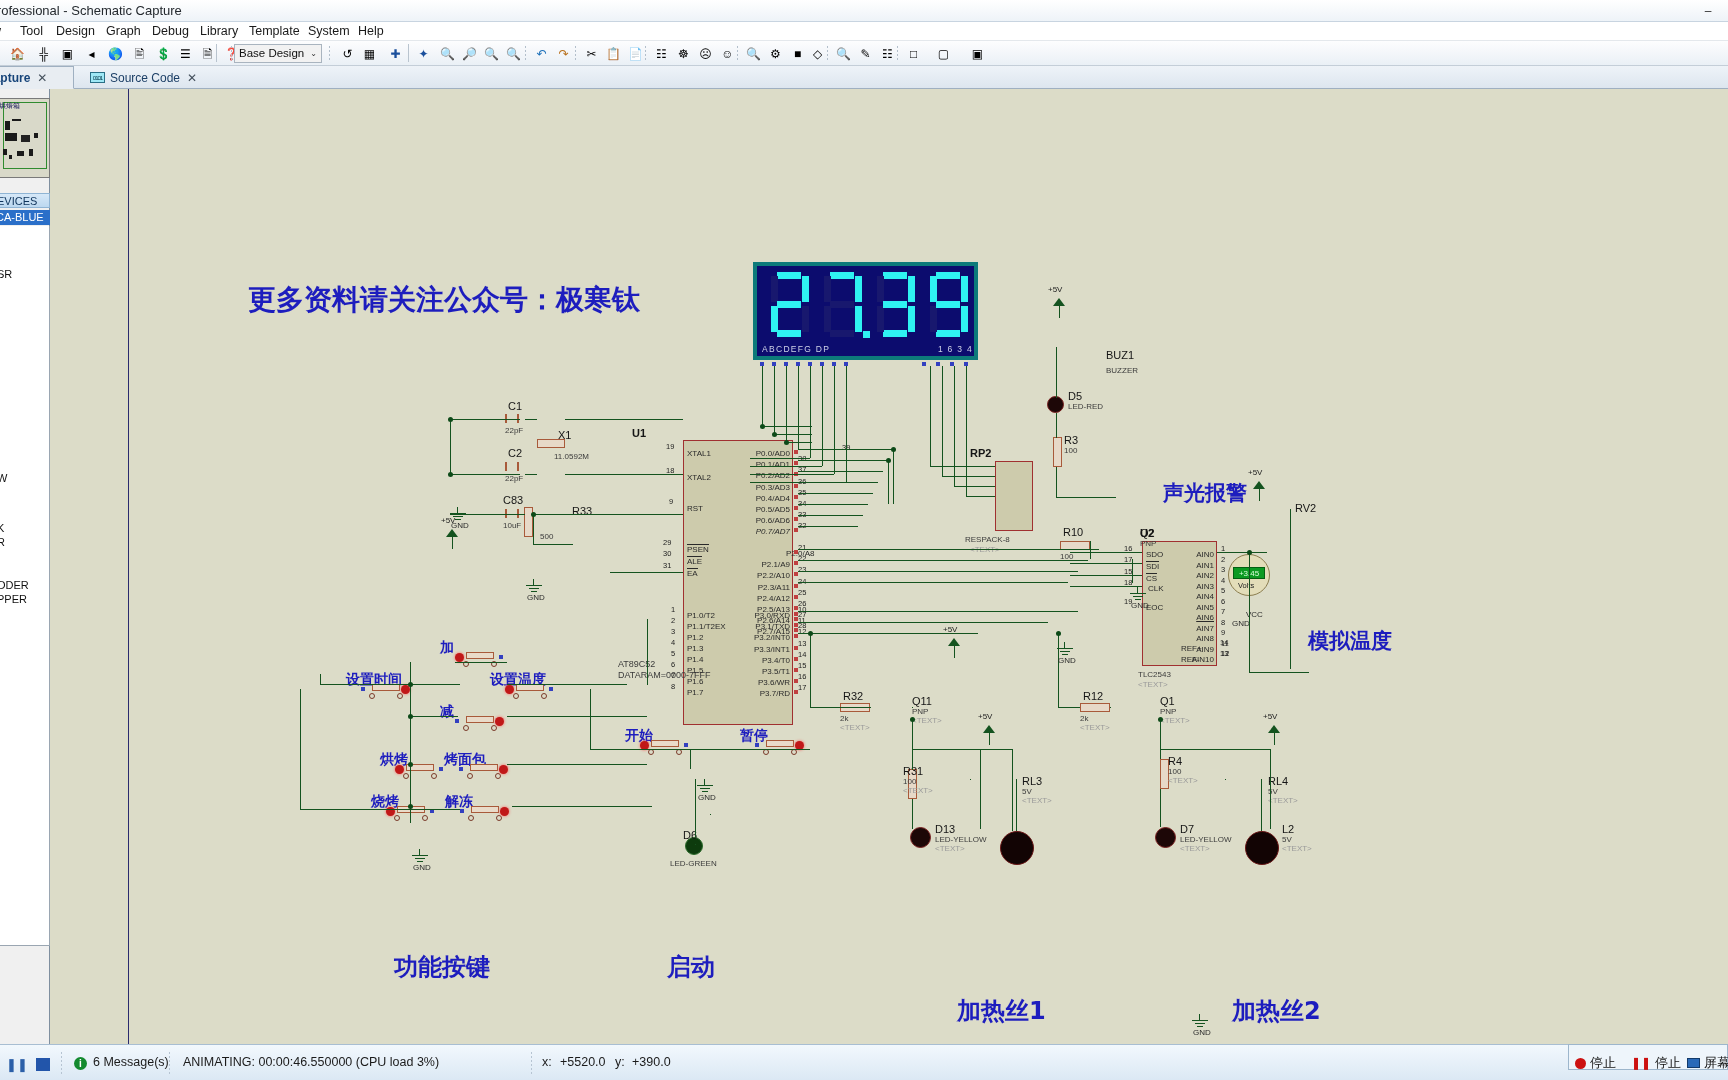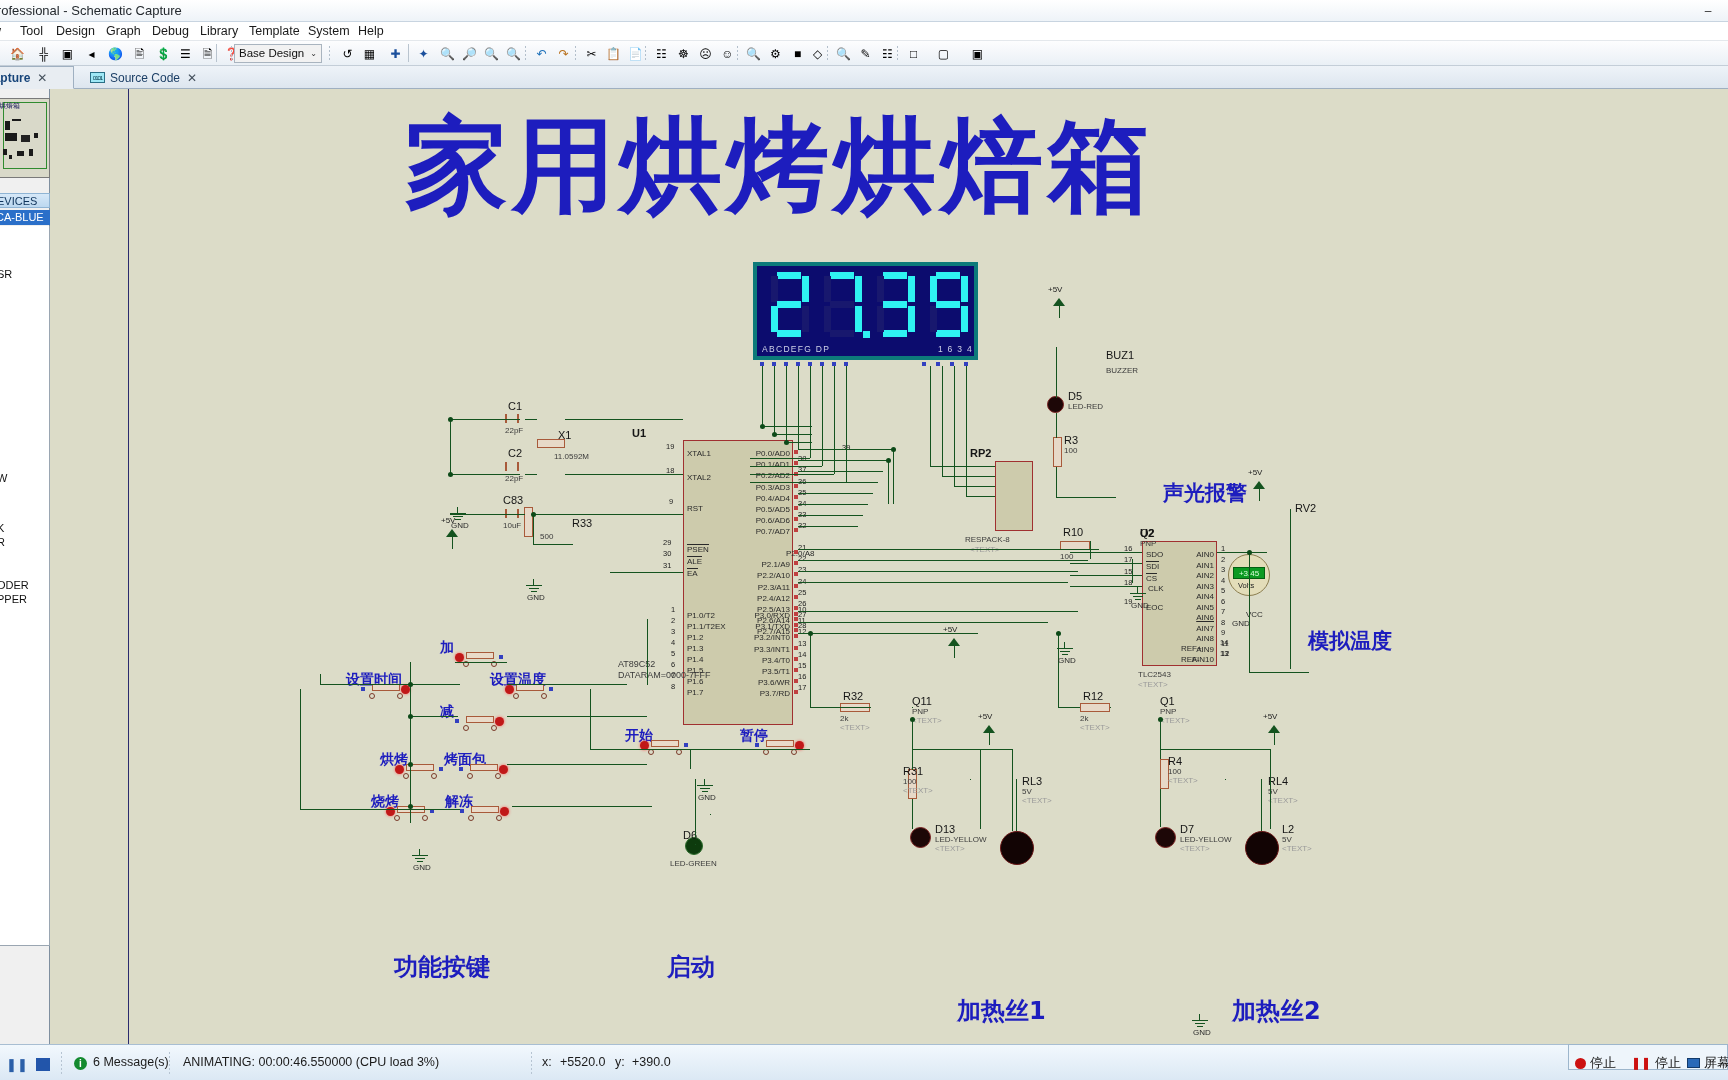--- a/index.html
+++ b/index.html
@@ -302,21 +302,21 @@
   <div class="dv" style="top:246px">W</div>
   <div class="dv" style="top:296px">K</div>
   <div class="dv" style="top:310px">R</div>
   <div class="dv" style="top:353px">ODER</div>
   <div class="dv" style="top:367px">PPER</div>
 </div>
 
 <div id="canvaswrap">
   <div id="sheetborder"></div>
 
-  <div id="bigtitle">家用烘烤烘焙箱</div>
+  <div id="subtitle">更多资料请关注公众号：极寒钛</div>
 
   <div id="seg7">
     <div class="digits">
 
       <div class="sd">
         <i class="sg h a"></i>
           <i class="sg v b"></i>
           <i class="sg v c off"></i>
         <i class="sg h d"></i>
           <i class="sg v e"></i>
@@ -424,21 +424,21 @@
       <div class="pinsq r" style="left: 744px; top: 394.6px;"></div>
       <div class="pinlbl" style="left: 700px; top: 404.8px; text-align: right; width: 40px;">P0.4/AD4</div>
       <div class="pinnum" style="left: 748px; top: 398.8px;">35</div>
       <div class="pinsq r" style="left: 744px; top: 405.8px;"></div>
       <div class="pinlbl" style="left: 700px; top: 416px; text-align: right; width: 40px;">P0.5/AD5</div>
       <div class="pinnum" style="left: 748px; top: 410px;">34</div>
       <div class="pinsq r" style="left: 744px; top: 417px;"></div>
       <div class="pinlbl" style="left: 700px; top: 427.2px; text-align: right; width: 40px;">P0.6/AD6</div>
       <div class="pinnum" style="left: 748px; top: 421.2px;">33</div>
       <div class="pinsq r" style="left: 744px; top: 428.2px;"></div>
-      <div class="pinlbl" style="left: 700px; top: 438.4px; text-align: right; width: 40px;">P0.7/AD7</div>
+      <div class="pinlbl" style="left: 700px; top: 438.4px; text-align: right; width: 40px; font-style: italic;">P0.7/AD7</div>
       <div class="pinnum" style="left: 748px; top: 432.4px;">32</div>
       <div class="pinsq r" style="left: 744px; top: 439.4px;"></div>
       <div class="pinlbl" style="left: 736px; top: 460px; text-align: left; width: 40px;">P2.0/A8</div>
       <div class="pinnum" style="left: 748px; top: 454px;">21</div>
       <div class="pinsq r" style="left: 744px; top: 461px;"></div>
       <div class="pinlbl" style="left: 700px; top: 471.2px; text-align: right; width: 40px;">P2.1/A9</div>
       <div class="pinnum" style="left: 748px; top: 465.2px;">22</div>
       <div class="pinsq r" style="left: 744px; top: 472.2px;"></div>
       <div class="pinlbl" style="left: 700px; top: 482.4px; text-align: right; width: 40px;">P2.2/A10</div>
       <div class="pinnum" style="left: 748px; top: 476.4px;">23</div>
@@ -549,21 +549,21 @@
   <div class="res" style="left:487px;top:350px;width:28px;"></div>
   <div class="refdes" style="left:508px;top:340px;">X1</div>
   <div class="val" style="left:504px;top:363px;">11.0592M</div>
   <div class="cap" style="left:455px;top:420px;">
       <i style="left:0"></i>
       <i style="left:12px"></i>
     </div>
   <div class="refdes" style="left:453px;top:405px;">C83</div>
   <div class="val" style="left:453px;top:432px;">10uF</div>
   <div class="resv" style="left:474px;top:418px;"></div>
-  <div class="refdes" style="left:490px;top:428px;padding-left:32px;">R33</div>
+  <div class="refdes" style="left:490px;top:416px;padding-left:32px;">R33</div>
   <div class="val" style="left:490px;top:443px;">500</div>
 
   <div class="res" style="left:1010px;top:452px;"></div>
   <div class="refdes" style="left:1013px;top:437px;">R10</div>
   <div class="val" style="left:1010px;top:463px;">100</div>
   <div class="refdes" style="left:1090px;top:438px;">Q2</div>
   <div class="val" style="left:1090px;top:450px;">PNP</div>
 
   <div class="led" style="left:997px;top:307px;"></div>
   <div class="refdes" style="left:1018px;top:301px;">D5</div>

